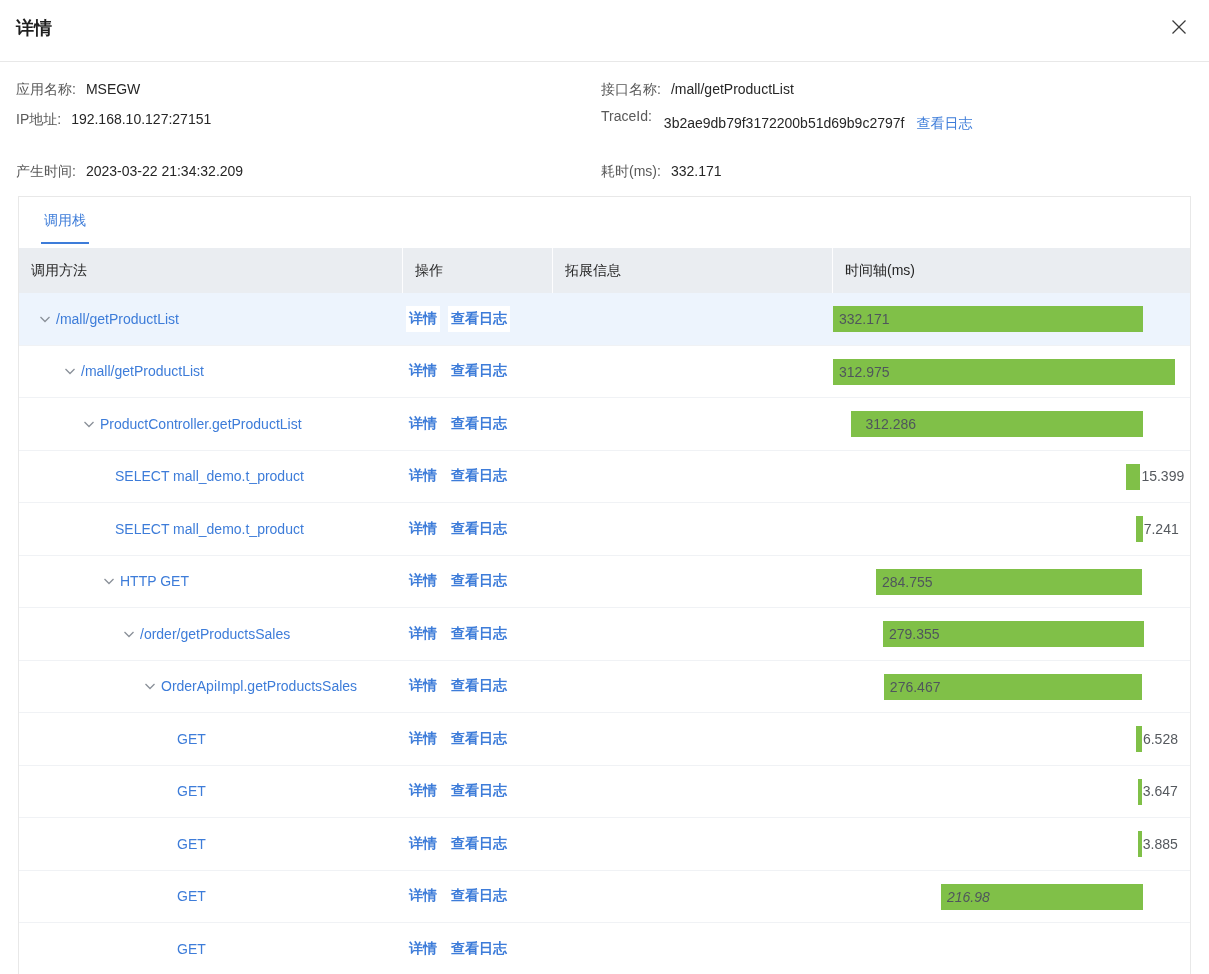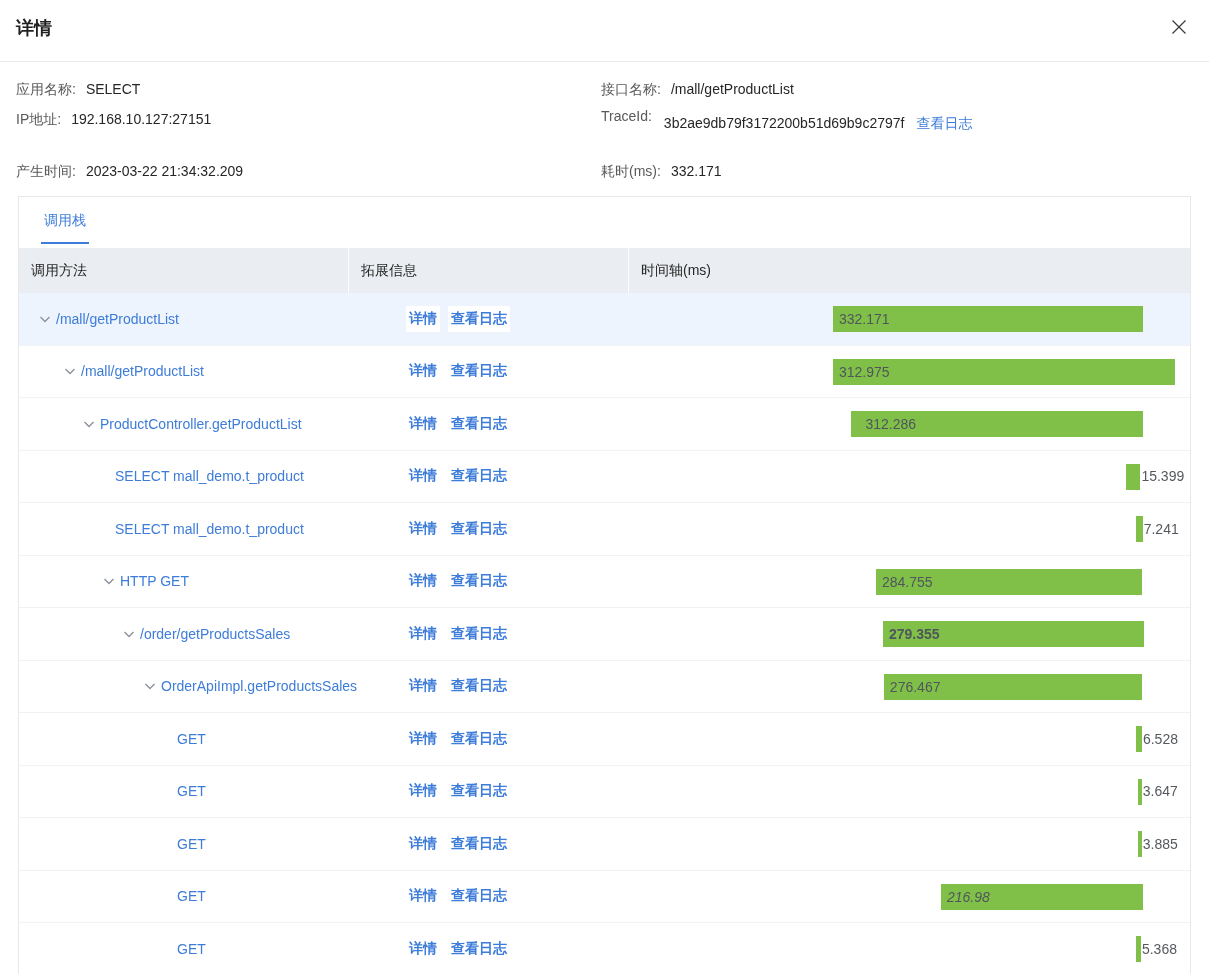--- a/index.html
+++ b/index.html
@@ -28,21 +28,21 @@
 
   
   .panel { position:absolute; left:18px; top:196px; width:1173px; height:860px;
     border:1px solid #e8e8e8; background:#fff; }
   .tabbar { height:51px; background:#fff; }
   .tab { display:inline-block; margin-left:22px; padding:15px 3px 12px 3px; font-size:14px;
     color:#3d7cd9; border-bottom:2px solid #3d7cd9; cursor:pointer; }
 
   .thead { display:flex; height:45px; background:#eaedf1; font-size:14px; color:#262626; }
   .th { display:flex; align-items:center; padding-left:12px; height:100%; border-right:1px solid #fdfdfe; }
-  .th-method { width:330px; }
+  .th-method { width:384px; }
   .th-ops    { width:150px; }
   .th-ext    { width:280px; }
   .th-timeline { flex:1; border-right:none; }
 
   .tr { display:flex; height:52.5px; border-bottom:1px solid #f0f2f5; align-items:center; position:relative; background:#fff; }
   .tr.highlighted { background:#edf4fd; }
   .td { height:100%; display:flex; align-items:center; }
   .td-method { width:375px; white-space:nowrap; }
   .indent { display:inline-block; height:1px; flex:none; }
   .caret { display:inline-flex; width:12px; margin-right:5px; flex:none; align-items:center; cursor:pointer; }
@@ -62,21 +62,21 @@
 <div class="modal-title">详情</div>
 <div class="close-btn">
   <svg width="18" height="18" viewBox="0 0 18 18">
     <line x1="2.5" y1="2.5" x2="15.5" y2="15.5" stroke="#3c3c3c" stroke-width="1.3"></line>
     <line x1="15.5" y1="2.5" x2="2.5" y2="15.5" stroke="#3c3c3c" stroke-width="1.3"></line>
   </svg>
 </div>
 <div class="header-divider"></div>
 
 <div class="info-item pos-app">
-  <span class="info-label">应用名称:</span><span class="info-value">SELECT</span>
+  <span class="info-label">应用名称:</span><span class="info-value">MSEGW</span>
 </div>
 <div class="info-item pos-ip">
   <span class="info-label">IP地址:</span><span class="info-value">192.168.10.127:27151</span>
 </div>
 <div class="info-item pos-time">
   <span class="info-label">产生时间:</span><span class="info-value">2023-03-22 21:34:32.209</span>
 </div>
 <div class="info-item pos-iface">
   <span class="info-label">接口名称:</span><span class="info-value">/mall/getProductList</span>
 </div>
@@ -86,20 +86,21 @@
 <div class="info-item pos-cost">
   <span class="info-label">耗时(ms):</span><span class="info-value">332.171</span>
 </div>
 
 <div class="panel">
   <div class="tabbar">
     <div class="tab">调用栈</div>
   </div>
   <div class="thead">
     <div class="th th-method">调用方法</div>
+    <div class="th th-ops">操作</div>
     <div class="th th-ext">拓展信息</div>
     <div class="th th-timeline">时间轴(ms)</div>
   </div>
   <div class="tbody" id="tbody">
   <div class="tr highlighted">
     <div class="td td-method">
       <span class="indent" style="width: 20px;"></span>
       <span class="caret">
         <svg width="12" height="12" viewBox="0 0 12 12" fill="none">
           <polyline points="1.5,4 6,8.5 10.5,4" stroke="#8a9099" stroke-width="1.3" fill="none"></polyline>
@@ -244,21 +245,21 @@
         </svg>
       </span>
       <a class="method-link">/order/getProductsSales</a>
     </div>
     <div class="td td-ops">
       <a class="op-link op-detail">详情</a>
       <a class="op-link op-log">查看日志</a>
     </div>
     <div class="td td-ext"></div>
     <div class="td td-timeline">
-      <div class="bar" style="left: 58.9291px; width: 260.709px; background: rgb(128, 192, 72); font-weight: bold;">
+      <div class="bar" style="left: 58.9291px; width: 260.709px; background: rgb(128, 192, 72);">
         <span class="bar-label-in">279.355</span>
       </div>
 
     </div>
   </div>
 
   <div class="tr">
     <div class="td td-method">
       <span class="indent" style="width: 125px;"></span>
       <span class="caret">
@@ -381,21 +382,15 @@
           <polyline points="1.5,4 6,8.5 10.5,4" stroke="#8a9099" stroke-width="1.3" fill="none"></polyline>
         </svg>
       </span>
       <a class="method-link">GET</a>
     </div>
     <div class="td td-ops">
       <a class="op-link op-detail">详情</a>
       <a class="op-link op-log">查看日志</a>
     </div>
     <div class="td td-ext"></div>
-    <div class="td td-timeline">
-      <div class="bar" style="left: 311.934px; width: 5.00971px; background: rgb(128, 192, 72);">
-        
-      </div>
-      <span class="bar-label-out" style="left: 317.944px;">5.368</span>
-    </div>
   </div>
 </div>
 </div>
 
 </body></html>

